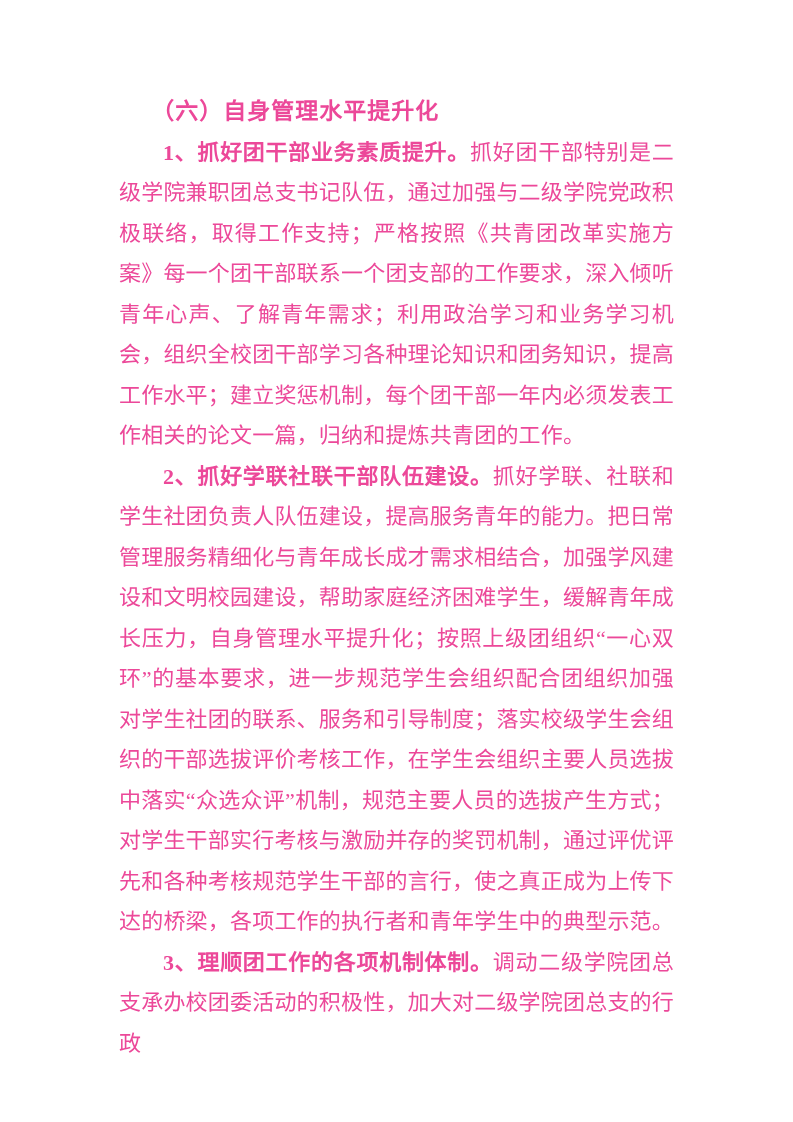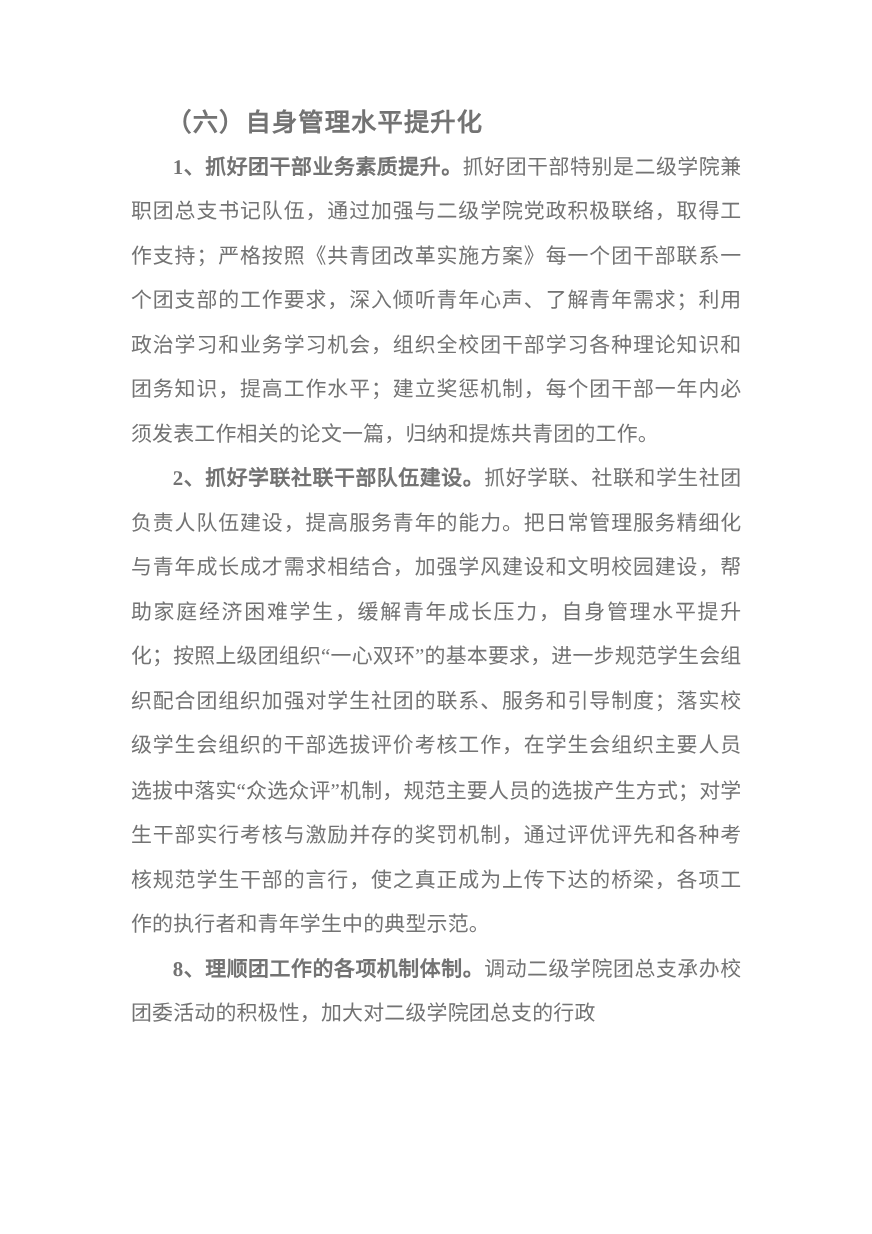--- a/index.html
+++ b/index.html
@@ -8,40 +8,40 @@
     background: #e8e8e8;
   }
   .page {
     position: relative;
     width: 793px;
     height: 1122px;
     margin: 0 auto;
     background: #ffffff;
     overflow: hidden;
     font-family: "Liberation Serif", serif;
-    color: #737373;
+    color: #ec4899;
   }
   .content {
     position: absolute;
     left: 119px;
     top: 92px;
     width: 555px;
   }
   .heading {
     margin: 0;
     font-size: 23px;
     font-weight: bold;
     line-height: 40.5px;
     text-indent: 1.4em;
     letter-spacing: 1px;
     white-space: nowrap;
   }
   .para {
     margin: 0;
-    font-size: 19px;
+    font-size: 22px;
     line-height: 40.5px;
     text-indent: 2em;
     text-align: justify;
     text-justify: inter-character;
     word-break: break-all;
     line-break: strict;
     letter-spacing: 0.2px;
   }
   .para .lead {
     font-weight: bold;
@@ -52,16 +52,16 @@
 
 <div class="page">
   <div class="content">
 
     <h3 class="heading">（六）自身管理水平提升化</h3>
 
     <p class="para"><span class="lead">1、抓好团干部业务素质提升。</span><span>抓好团干部特别是二级学院兼职团总支书记队伍，通过加强与二级学院党政积极联络，取得工作支持；严格按照《共青团改革实施方案》每一个团干部联系一个团支部的工作要求，深入倾听青年心声、了解青年需求；利用政治学习和业务学习机会，组织全校团干部学习各种理论知识和团务知识，提高工作水平；建立奖惩机制，每个团干部一年内必须发表工作相关的论文一篇，归纳和提炼共青团的工作。</span></p>
 
     <p class="para"><span class="lead">2、抓好学联社联干部队伍建设。</span><span>抓好学联、社联和学生社团负责人队伍建设，提高服务青年的能力。把日常管理服务精细化与青年成长成才需求相结合，加强学风建设和文明校园建设，帮助家庭经济困难学生，缓解青年成长压力，自身管理水平提升化；按照上级团组织“一心双环”的基本要求，进一步规范学生会组织配合团组织加强对学生社团的联系、服务和引导制度；落实校级学生会组织的干部选拔评价考核工作，在学生会组织主要人员选拔中落实“众选众评”机制，规范主要人员的选拔产生方式；对学生干部实行考核与激励并存的奖罚机制，通过评优评先和各种考核规范学生干部的言行，使之真正成为上传下达的桥梁，各项工作的执行者和青年学生中的典型示范。</span></p>
 
-    <p class="para"><span class="lead">8、理顺团工作的各项机制体制。</span><span>调动二级学院团总支承办校团委活动的积极性，加大对二级学院团总支的行政</span></p>
+    <p class="para"><span class="lead">3、理顺团工作的各项机制体制。</span><span>调动二级学院团总支承办校团委活动的积极性，加大对二级学院团总支的行政</span></p>
 
   </div>
 </div>
 
 </body></html>

